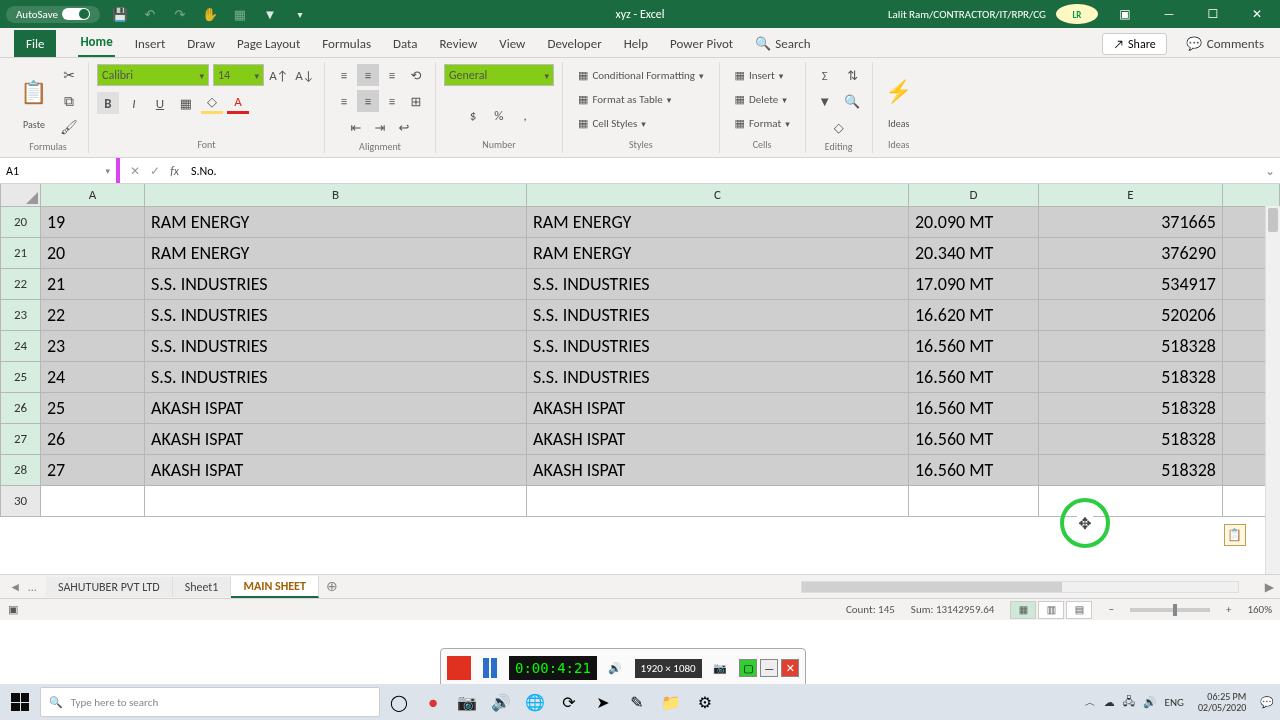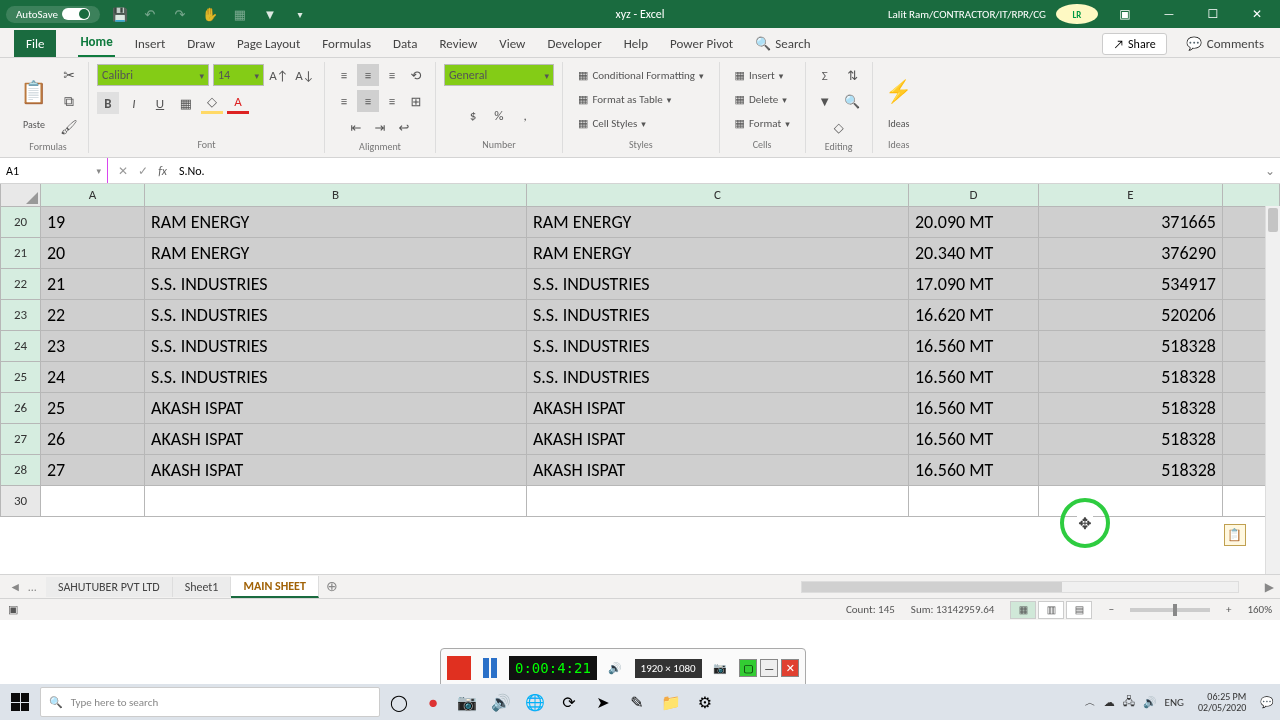--- a/index.html
+++ b/index.html
@@ -26,21 +26,21 @@
   .vstack{display:flex;flex-direction:column;gap:4px;align-items:center}
   .rico{width:22px;height:22px;display:flex;align-items:center;justify-content:center;border:1px solid transparent;font-size:14px;color:#555}
   .rico.big{width:36px;height:42px;font-size:22px}
   .rico.wide{width:auto;padding:0 6px;gap:4px;font-size:11px}
   .fontsel{height:22px;border:1px solid #bbb;background:#84cc16;font-size:12px;padding:0 4px;display:flex;align-items:center;justify-content:space-between}
   .fontname{width:112px}.fontsize{width:51px}
   .bbtn{width:22px;height:22px;display:flex;align-items:center;justify-content:center;font-size:13px}
   .collapse-rib{position:absolute;right:8px;bottom:4px;font-size:10px;color:#888}
 
   .namebox-row{height:26px;border-bottom:1px solid #d4d4d4;display:flex;align-items:center;background:#fff;font-size:12px}
-  .namebox{width:108px;border-right:1px solid #d946ef;padding:0 6px;display:flex;align-items:center;justify-content:space-between;height:100%}
+  .namebox{width:120px;border-right:4px solid #d946ef;padding:0 6px;display:flex;align-items:center;justify-content:space-between;height:100%}
   .fx-icons{display:flex;gap:10px;padding:0 10px;color:#999}
   .fx-lbl{font-style:italic;color:#666;padding-right:6px}
   .fbar{flex:1;padding:0 6px}
   .fbar-exp{width:20px;text-align:center;color:#888}
 
   .grid-wrap{position:relative;height:390px;overflow:hidden}
   table.grid{border-collapse:collapse;width:100%;table-layout:fixed;font-family:Calibri,Arial;font-size:18px}
   .grid th,.grid td{border:1px solid #b7b7b7;height:31px;padding:0 6px;overflow:hidden;white-space:nowrap}
   .grid thead th{background:#d6ede0;font-weight:normal;font-size:13px;color:#333;text-align:center;height:22px;border-top:none}
   .grid .rowhdr{background:#d6ede0;text-align:center;font-size:13px;color:#333;width:40px}

